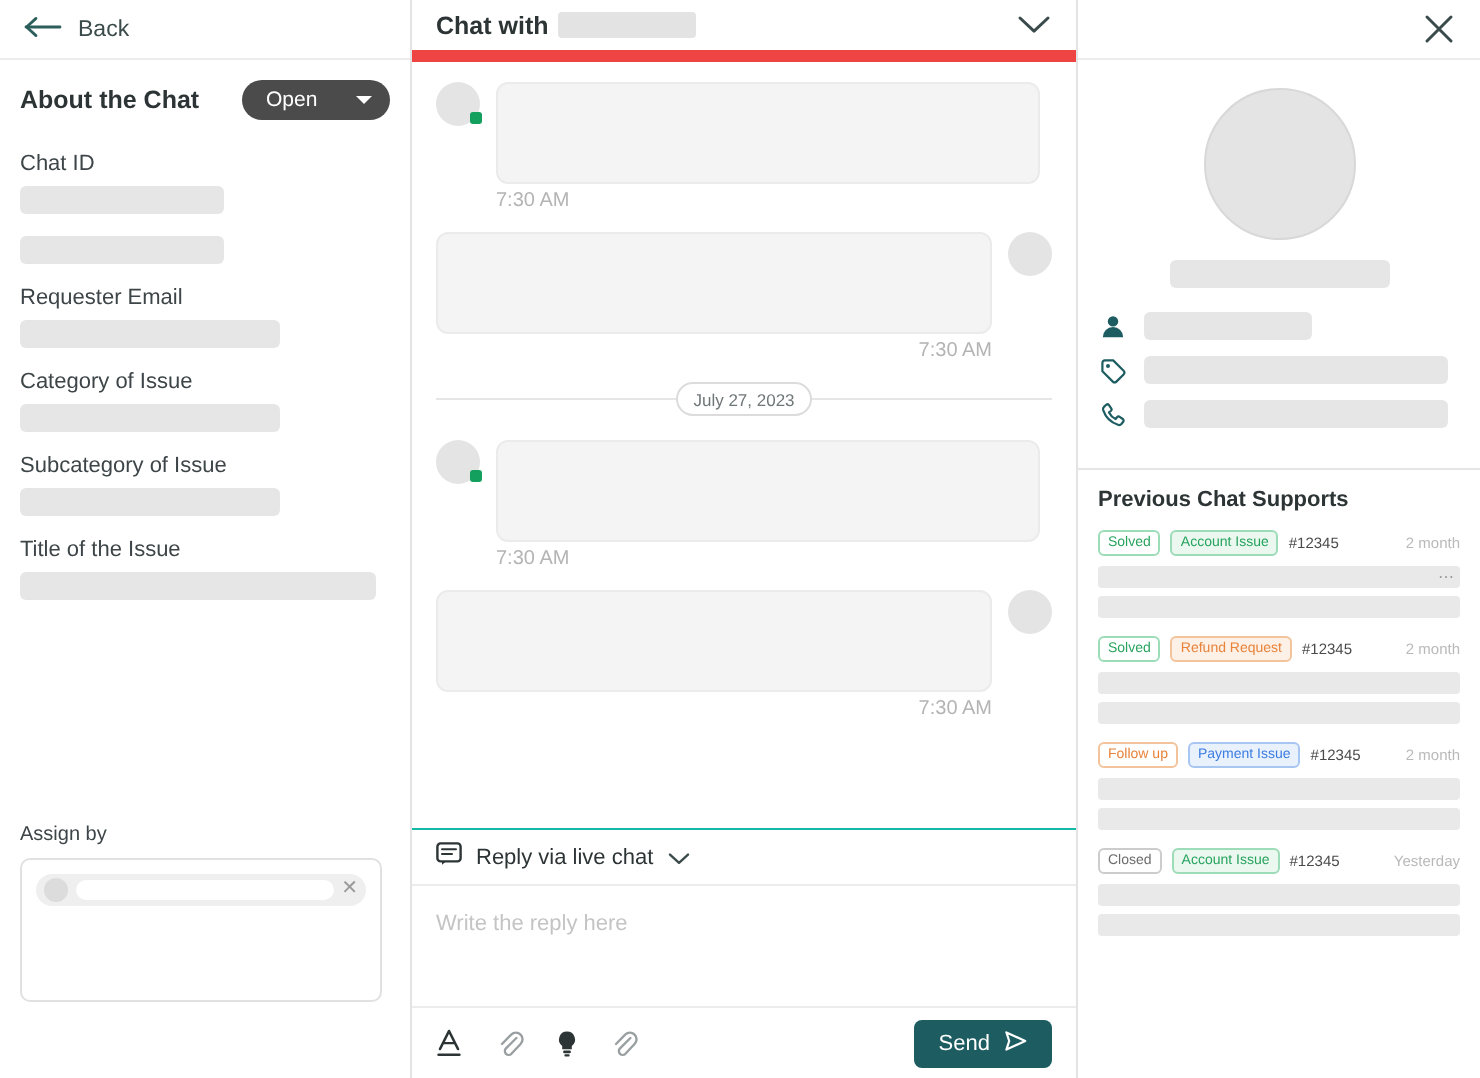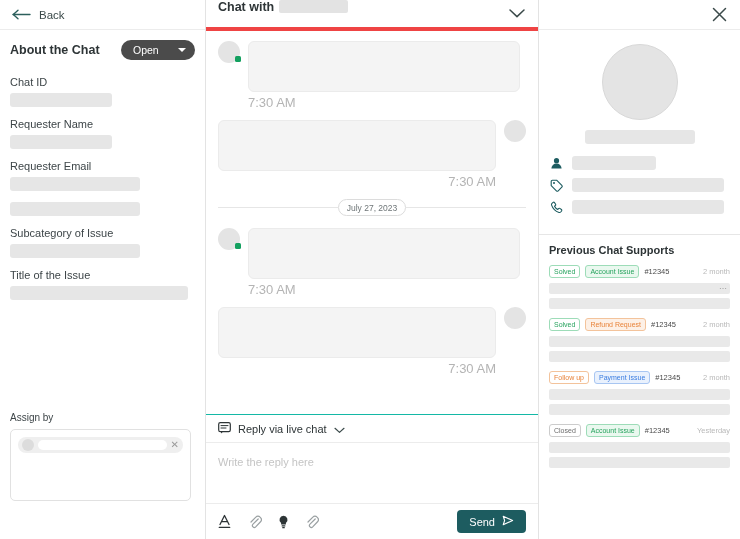--- a/index.html
+++ b/index.html
@@ -146,22 +146,23 @@
     height: 539px;
     border-right: 1px solid #e3e3e3;
     display: flex;
     flex-direction: column;
     background: #fff;
   }
   .chat-header {
     height: 31px;
     flex: 0 0 auto;
     display: flex;
+    align-items: center;
     padding: 0 12px;
-    border-bottom: 4px solid #ef4444;
+    border-bottom: 6px solid #ef4444;
     gap: 5px;
   }
   .chat-with-label {
     font-size: 12.5px;
     font-weight: bold;
     color: #2d3436;
   }
   .chat-with-skel {
     width: 69px; height: 13px;
     background: #e3e3e3;
@@ -198,21 +199,21 @@
   }
   .bubble {
     background: #f4f4f4;
     border: 1px solid #ebebeb;
     border-radius: 6px;
     height: 51px;
   }
   .bubble.in  { width: 272px; }
   .bubble.out { width: 278px; }
   .ts {
-    font-size: 13px;
+    font-size: 10px;
     color: #b4b4b4;
     margin: 3px 0 10px 0;
   }
   .ts.in  { padding-left: 30px; }
   .ts.out { text-align: right; padding-right: 30px; }
   .msg-col { display: flex; flex-direction: column; }
 
   .date-divider {
     display: flex;
     align-items: center;
@@ -410,30 +411,30 @@
           <span class="caret-down"></span>
         </div>
       </div>
 
       <div class="field">
         <div class="field-label">Chat ID</div>
         <div class="skel w-chatid"></div>
       </div>
 
       <div class="field">
-        <div class="field-label">Requester Name</div>
         <div class="skel w-name"></div>
       </div>
 
       <div class="field">
         <div class="field-label">Requester Email</div>
         <div class="skel w-email"></div>
       </div>
 
       <div class="field">
+        <div class="field-label">Category of Issue</div>
         <div class="skel w-cat"></div>
       </div>
 
       <div class="field">
         <div class="field-label">Subcategory of Issue</div>
         <div class="skel w-subcat"></div>
       </div>
 
       <div class="field">
         <div class="field-label">Title of the Issue</div>

